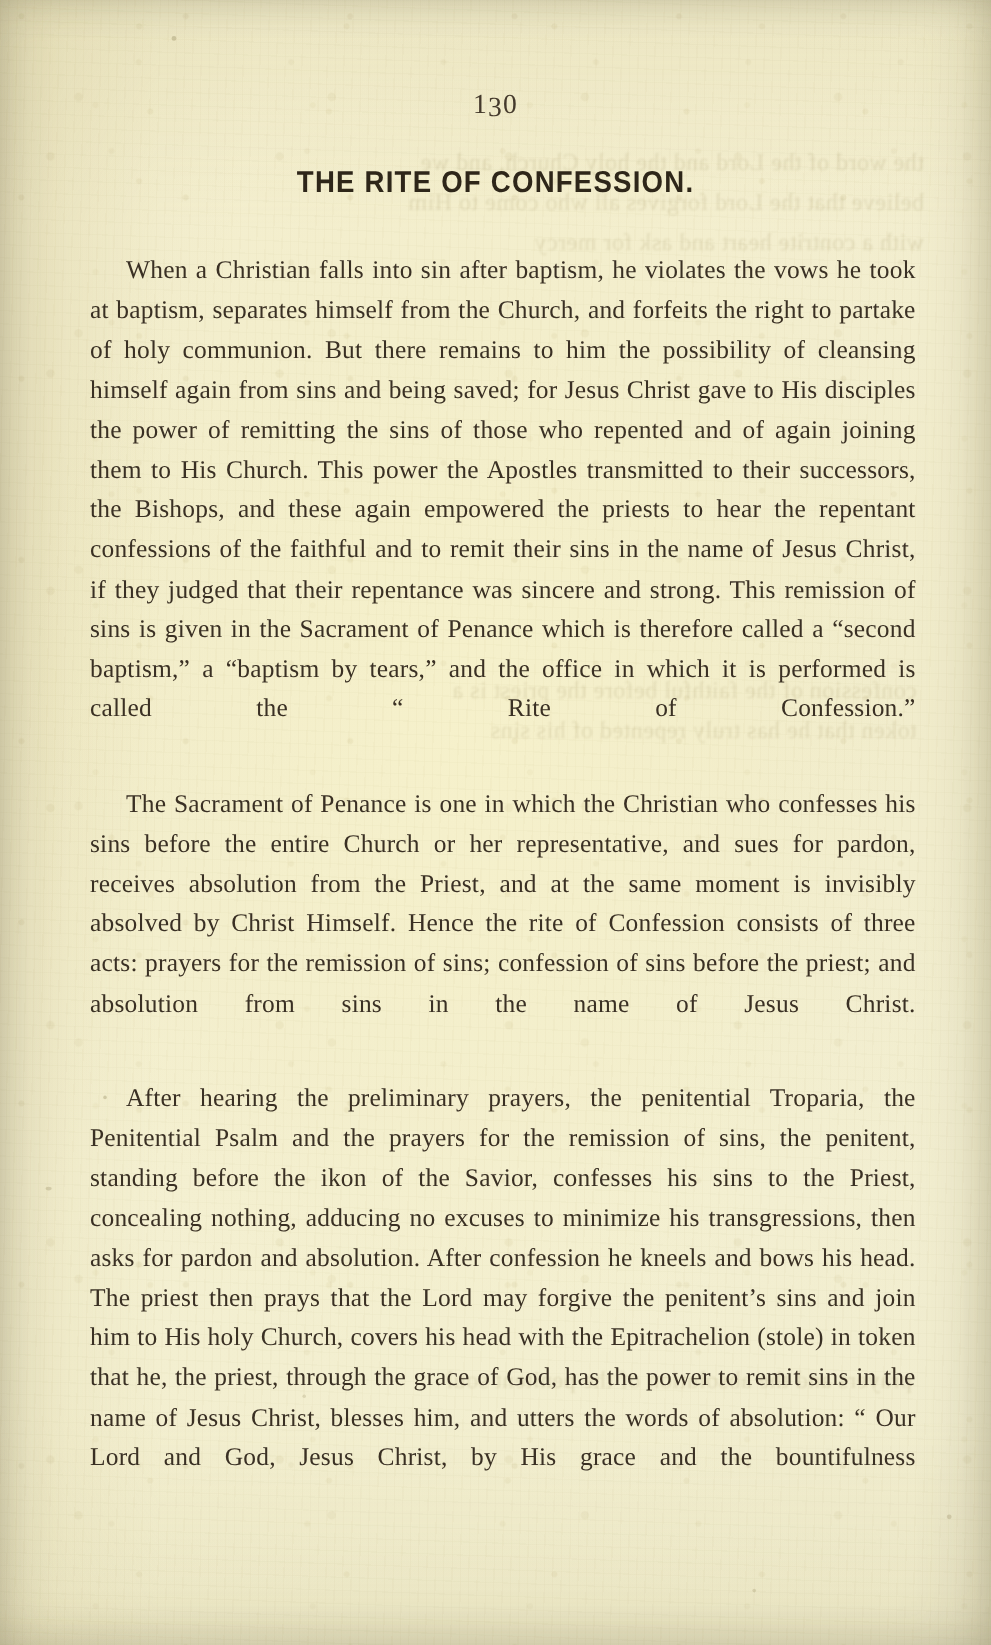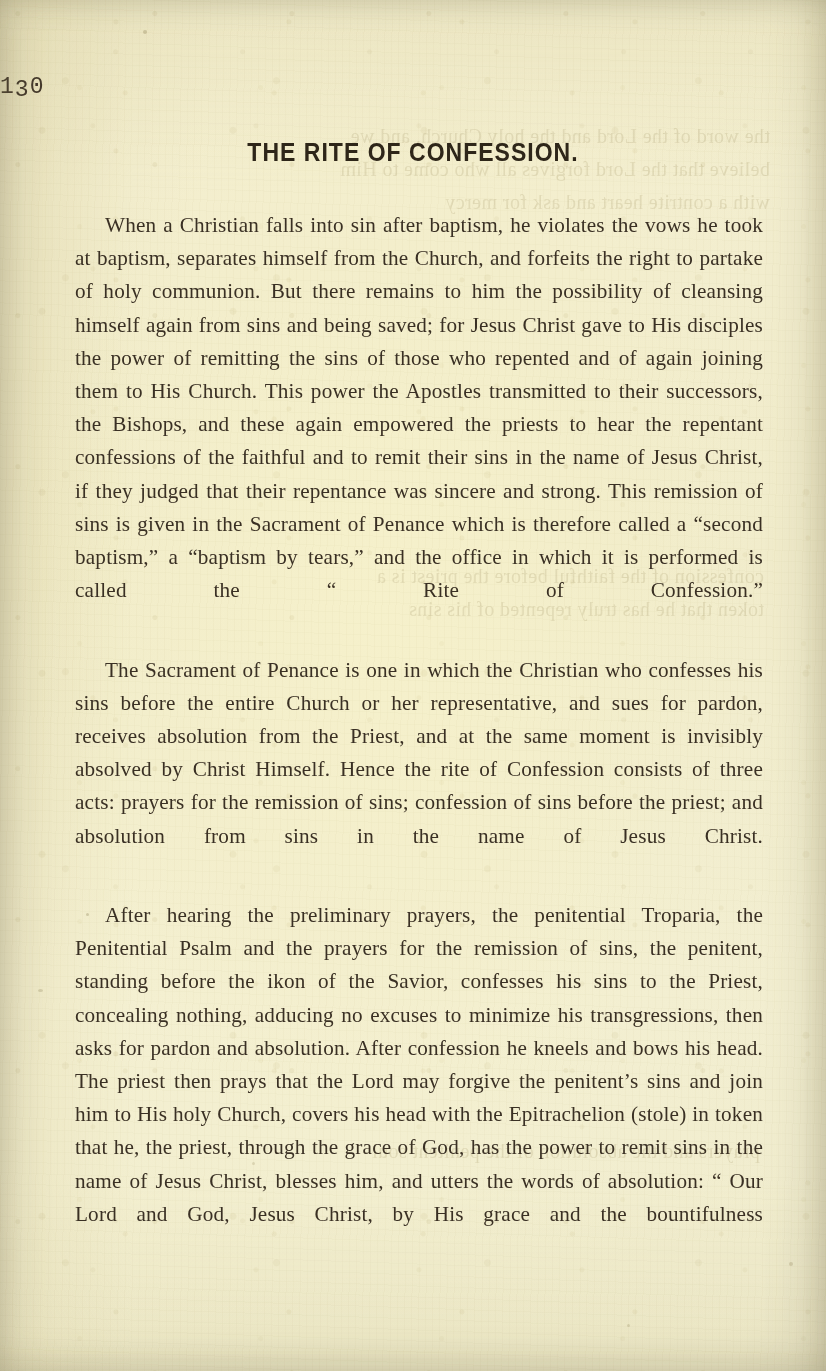--- a/index.html
+++ b/index.html
@@ -71,25 +71,25 @@
     white-space: pre-wrap;
     text-align: justify;
   }
 
   
   .folio {
     position: absolute;
     top: 74px;
     left: 0;
     right: 0;
-    text-align: left;
+    text-align: center;
     font-size: 23px;
     letter-spacing: 1px;
     color: #453a2d;
-    font-family: Liberation Mono, monospace;
+    font-family: Liberation Serif, serif;
   }
   .folio .os-mid { position: relative; top: 3px; }
   .folio .os-hi  { position: relative; top: 0px; }
 
   
   .heading {
     position: absolute;
     top: 138px;
     left: 0;
     right: 0;

